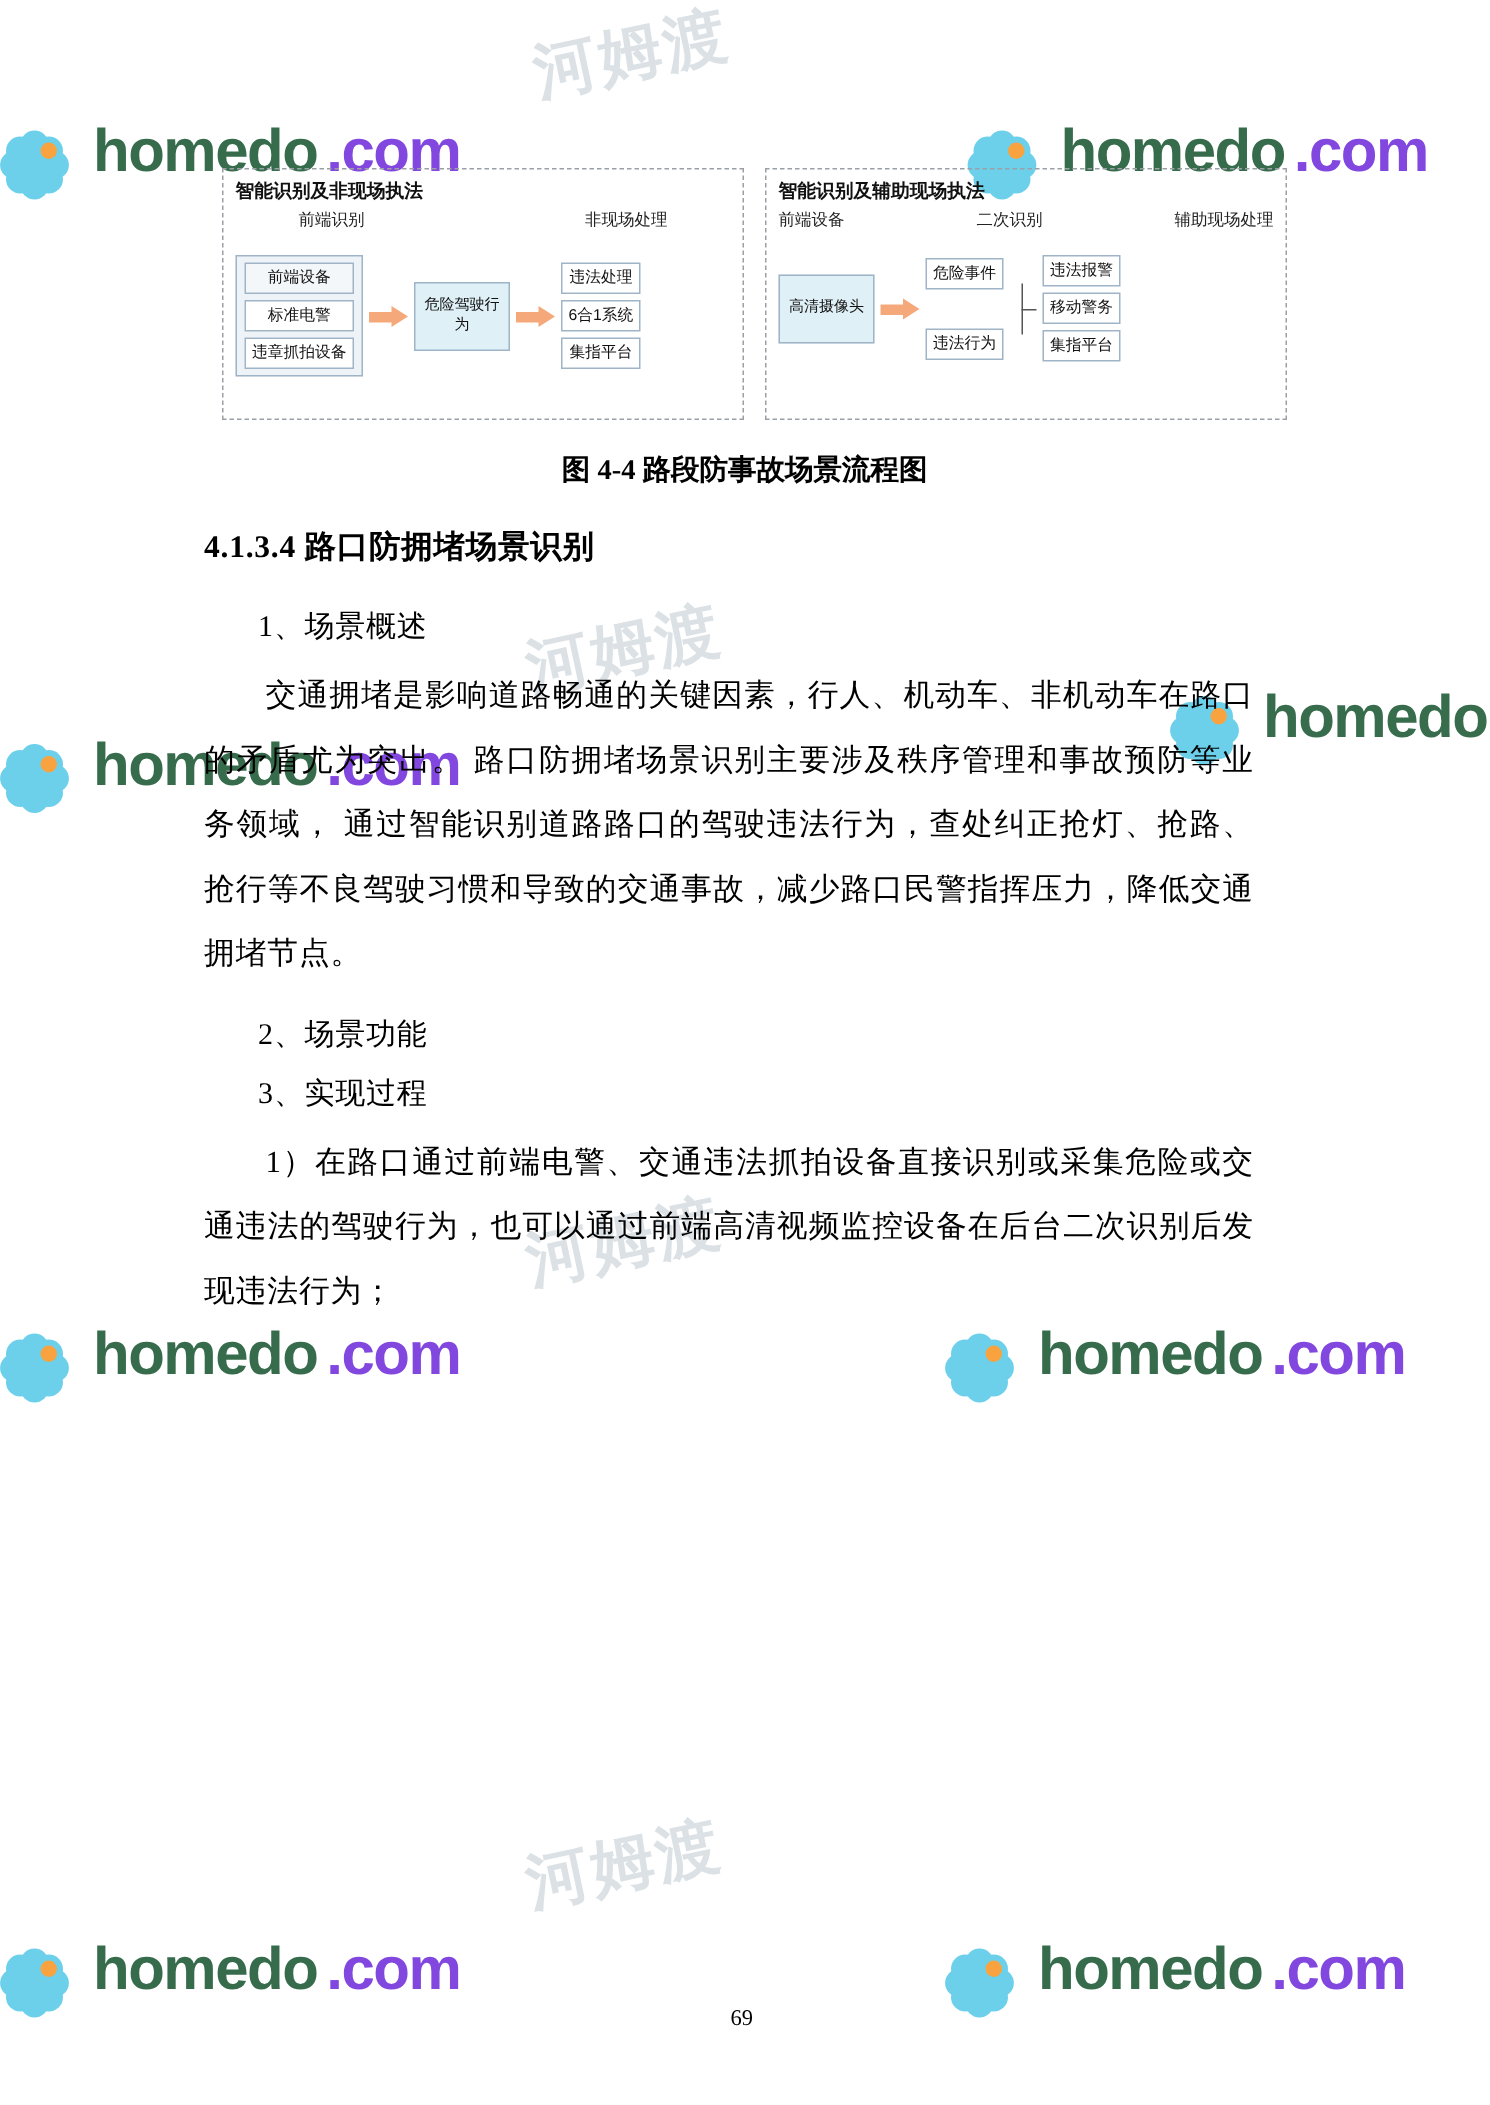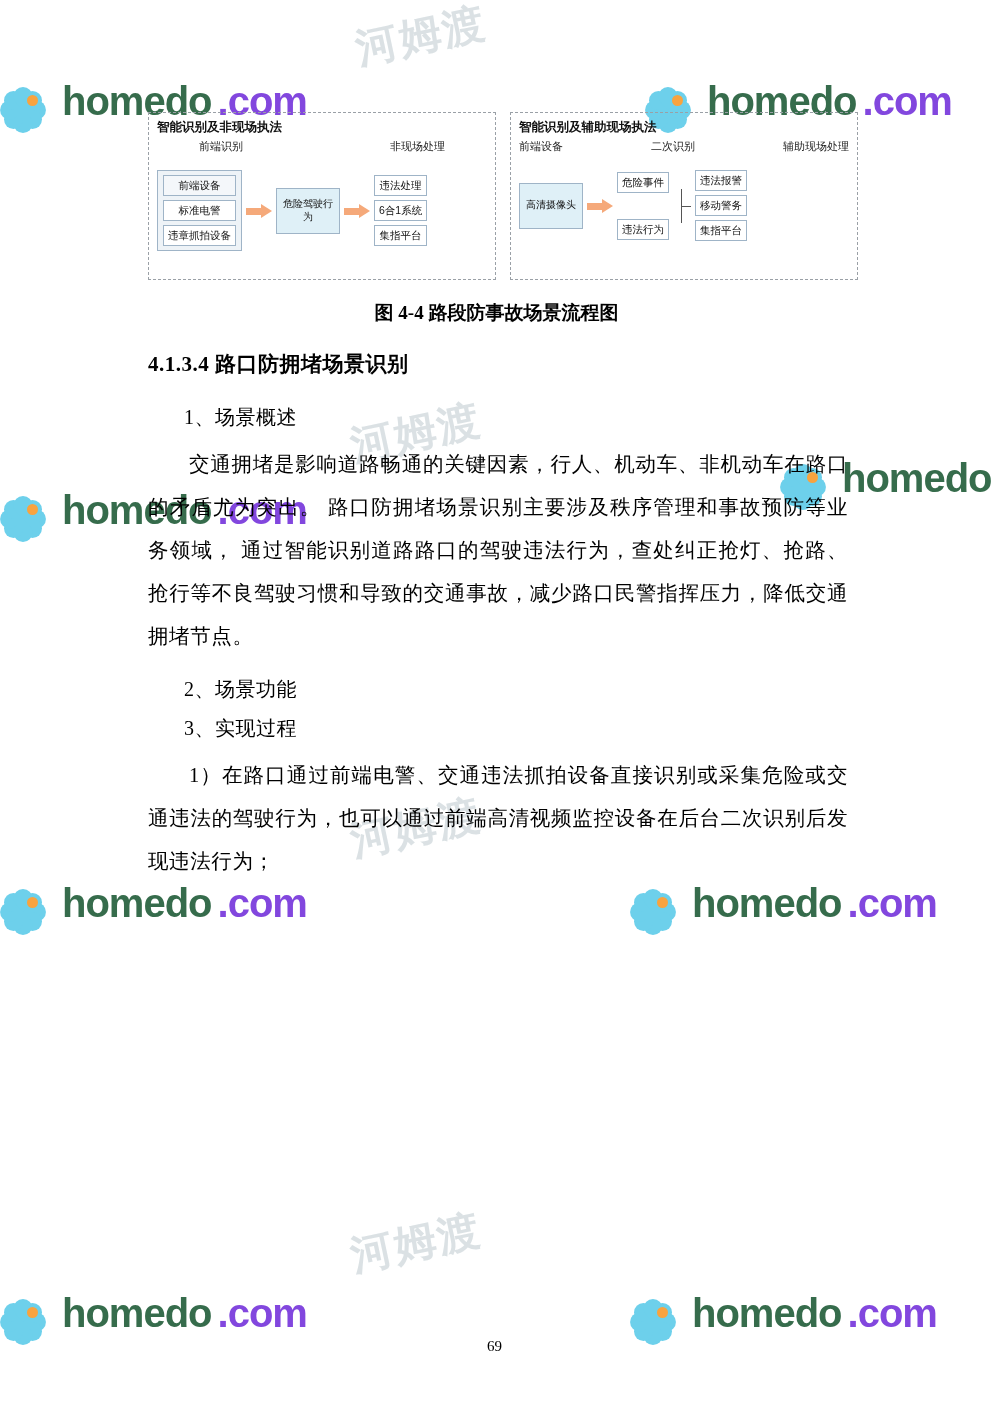--- a/index.html
+++ b/index.html
@@ -195,21 +195,21 @@
     left: 0; right: 0;
     top: 300px;
     text-align: center;
     font-size: 19px;
     font-weight: bold;
     color: #000;
     font-family: "Liberation Serif", serif;
   }
   .doc {
     position: absolute;
-    left: 148px;
+    left: 136px;
     top: 350px;
     width: 700px;
     color: #000;
   }
   h3.sec {
     font-size: 21px;
     font-weight: bold;
     margin: 0 0 26px 0;
     letter-spacing: .5px;
   }

